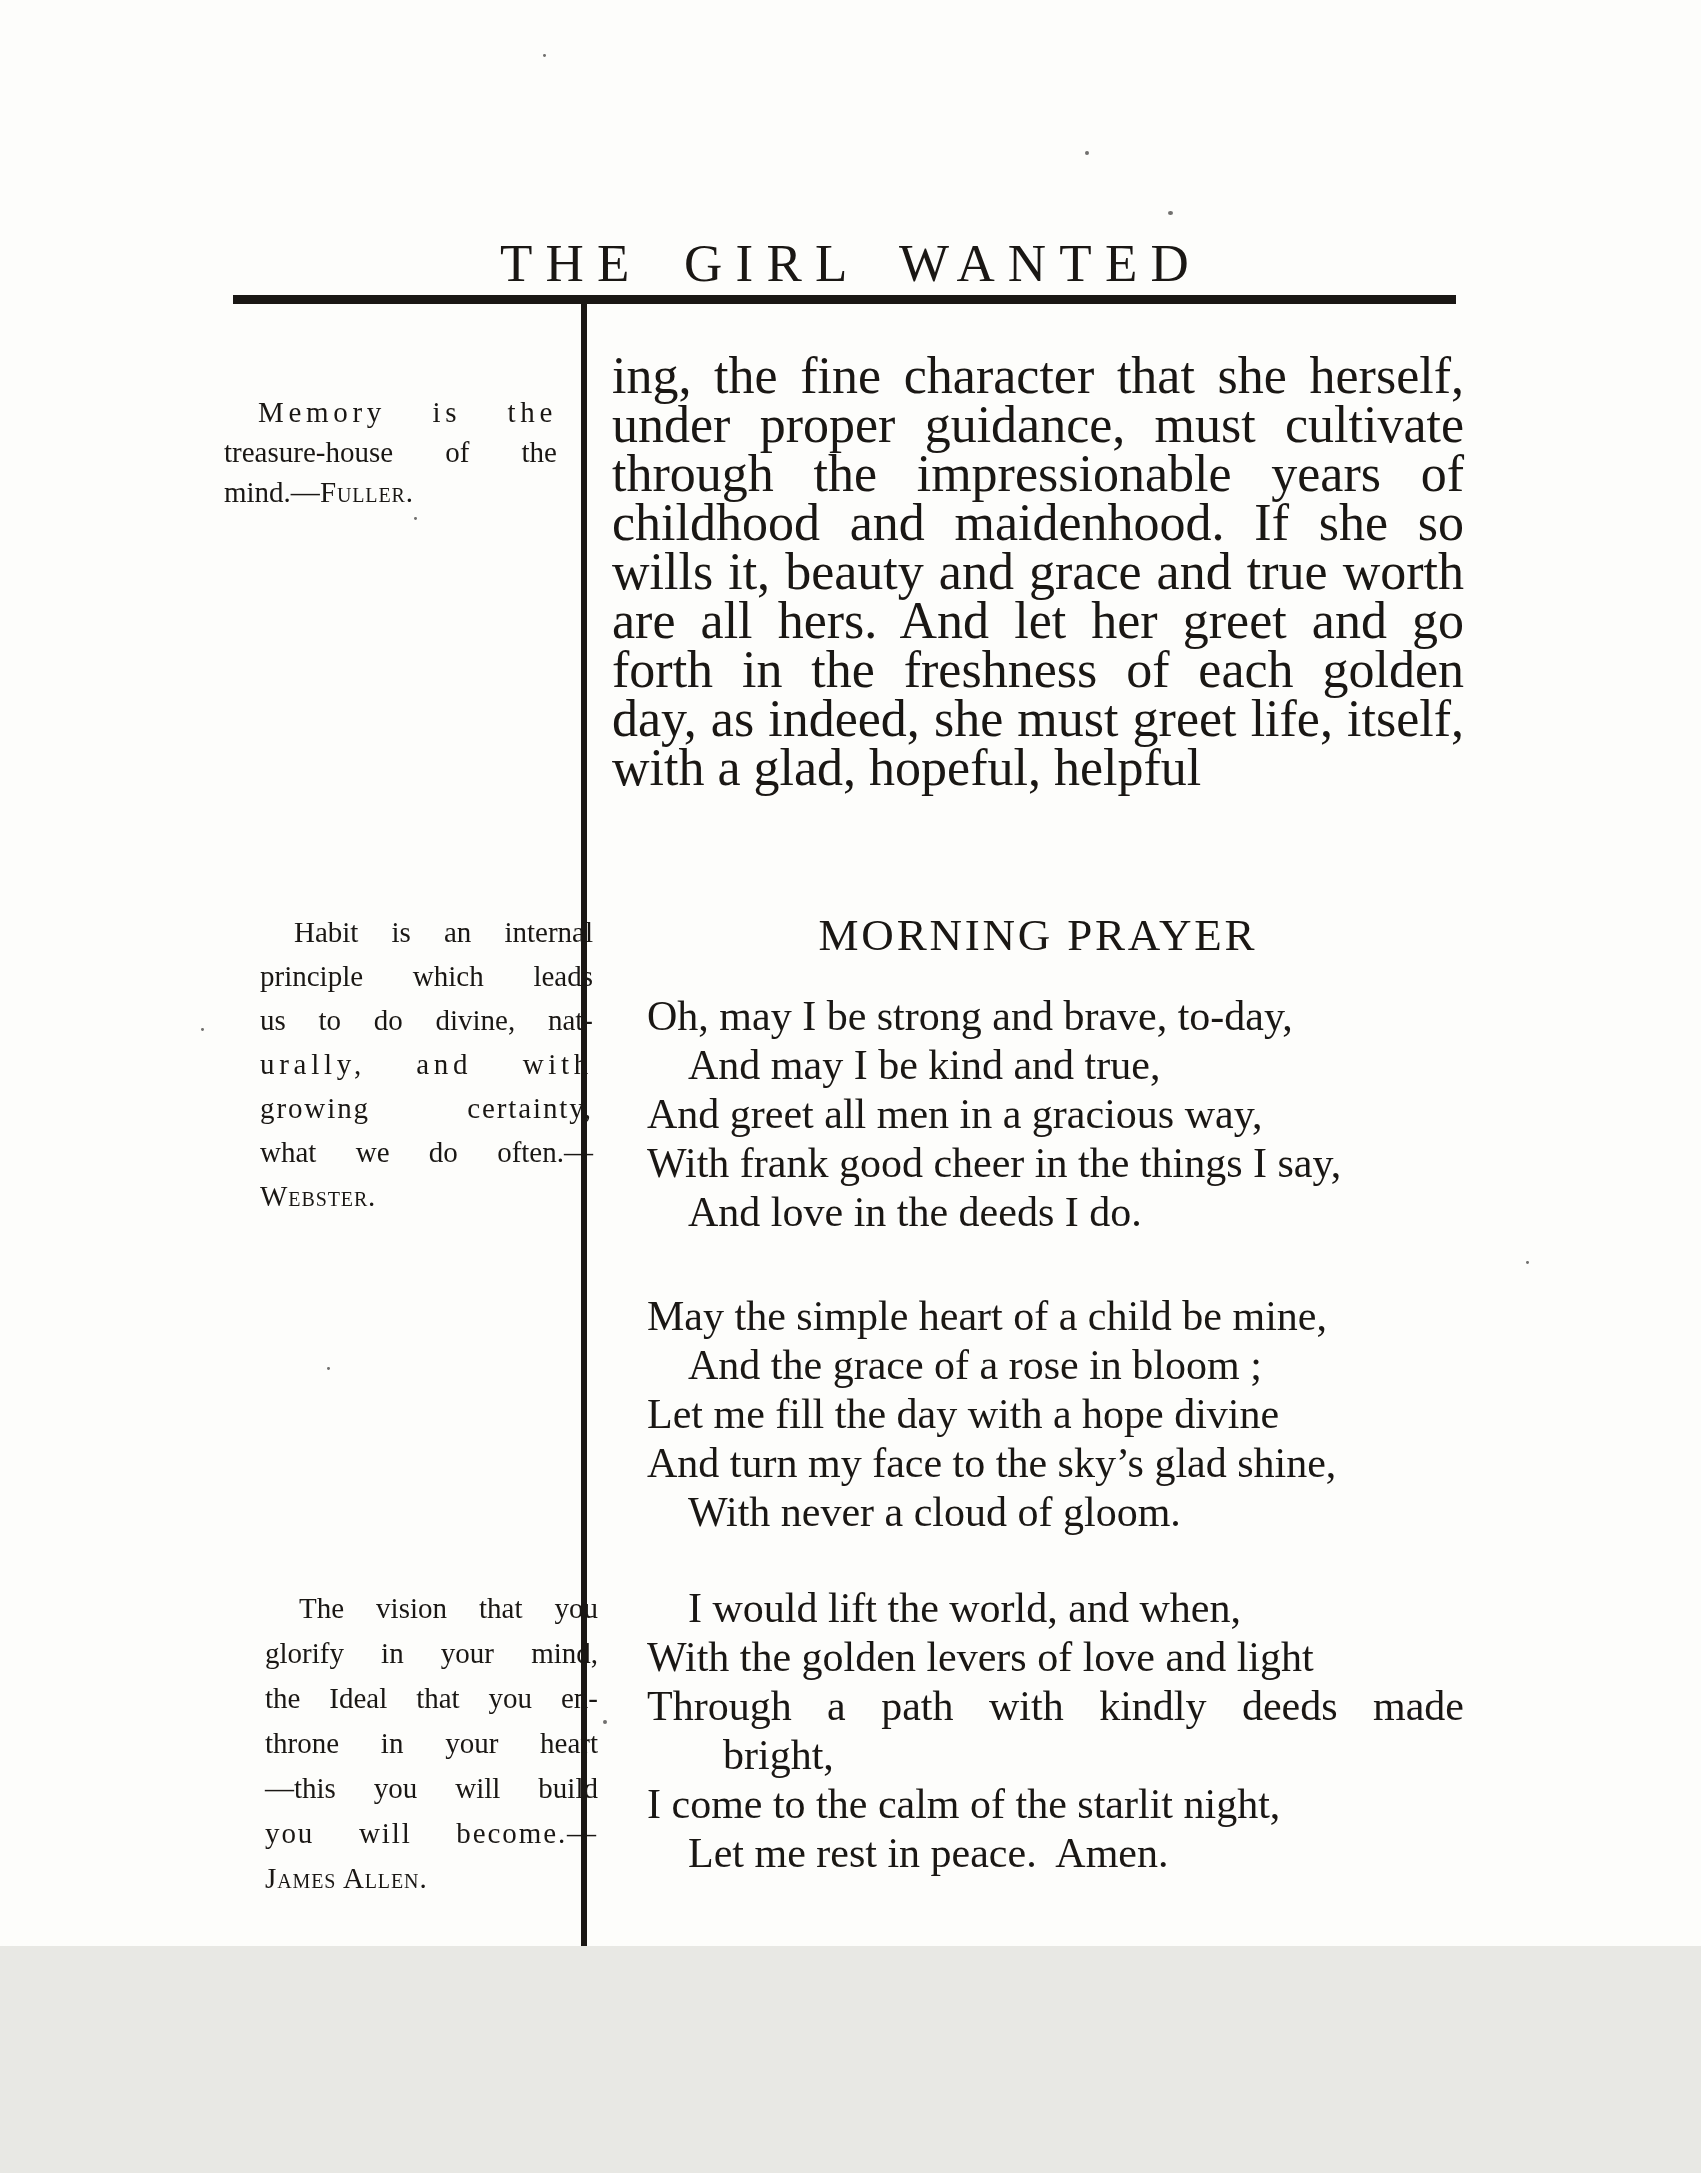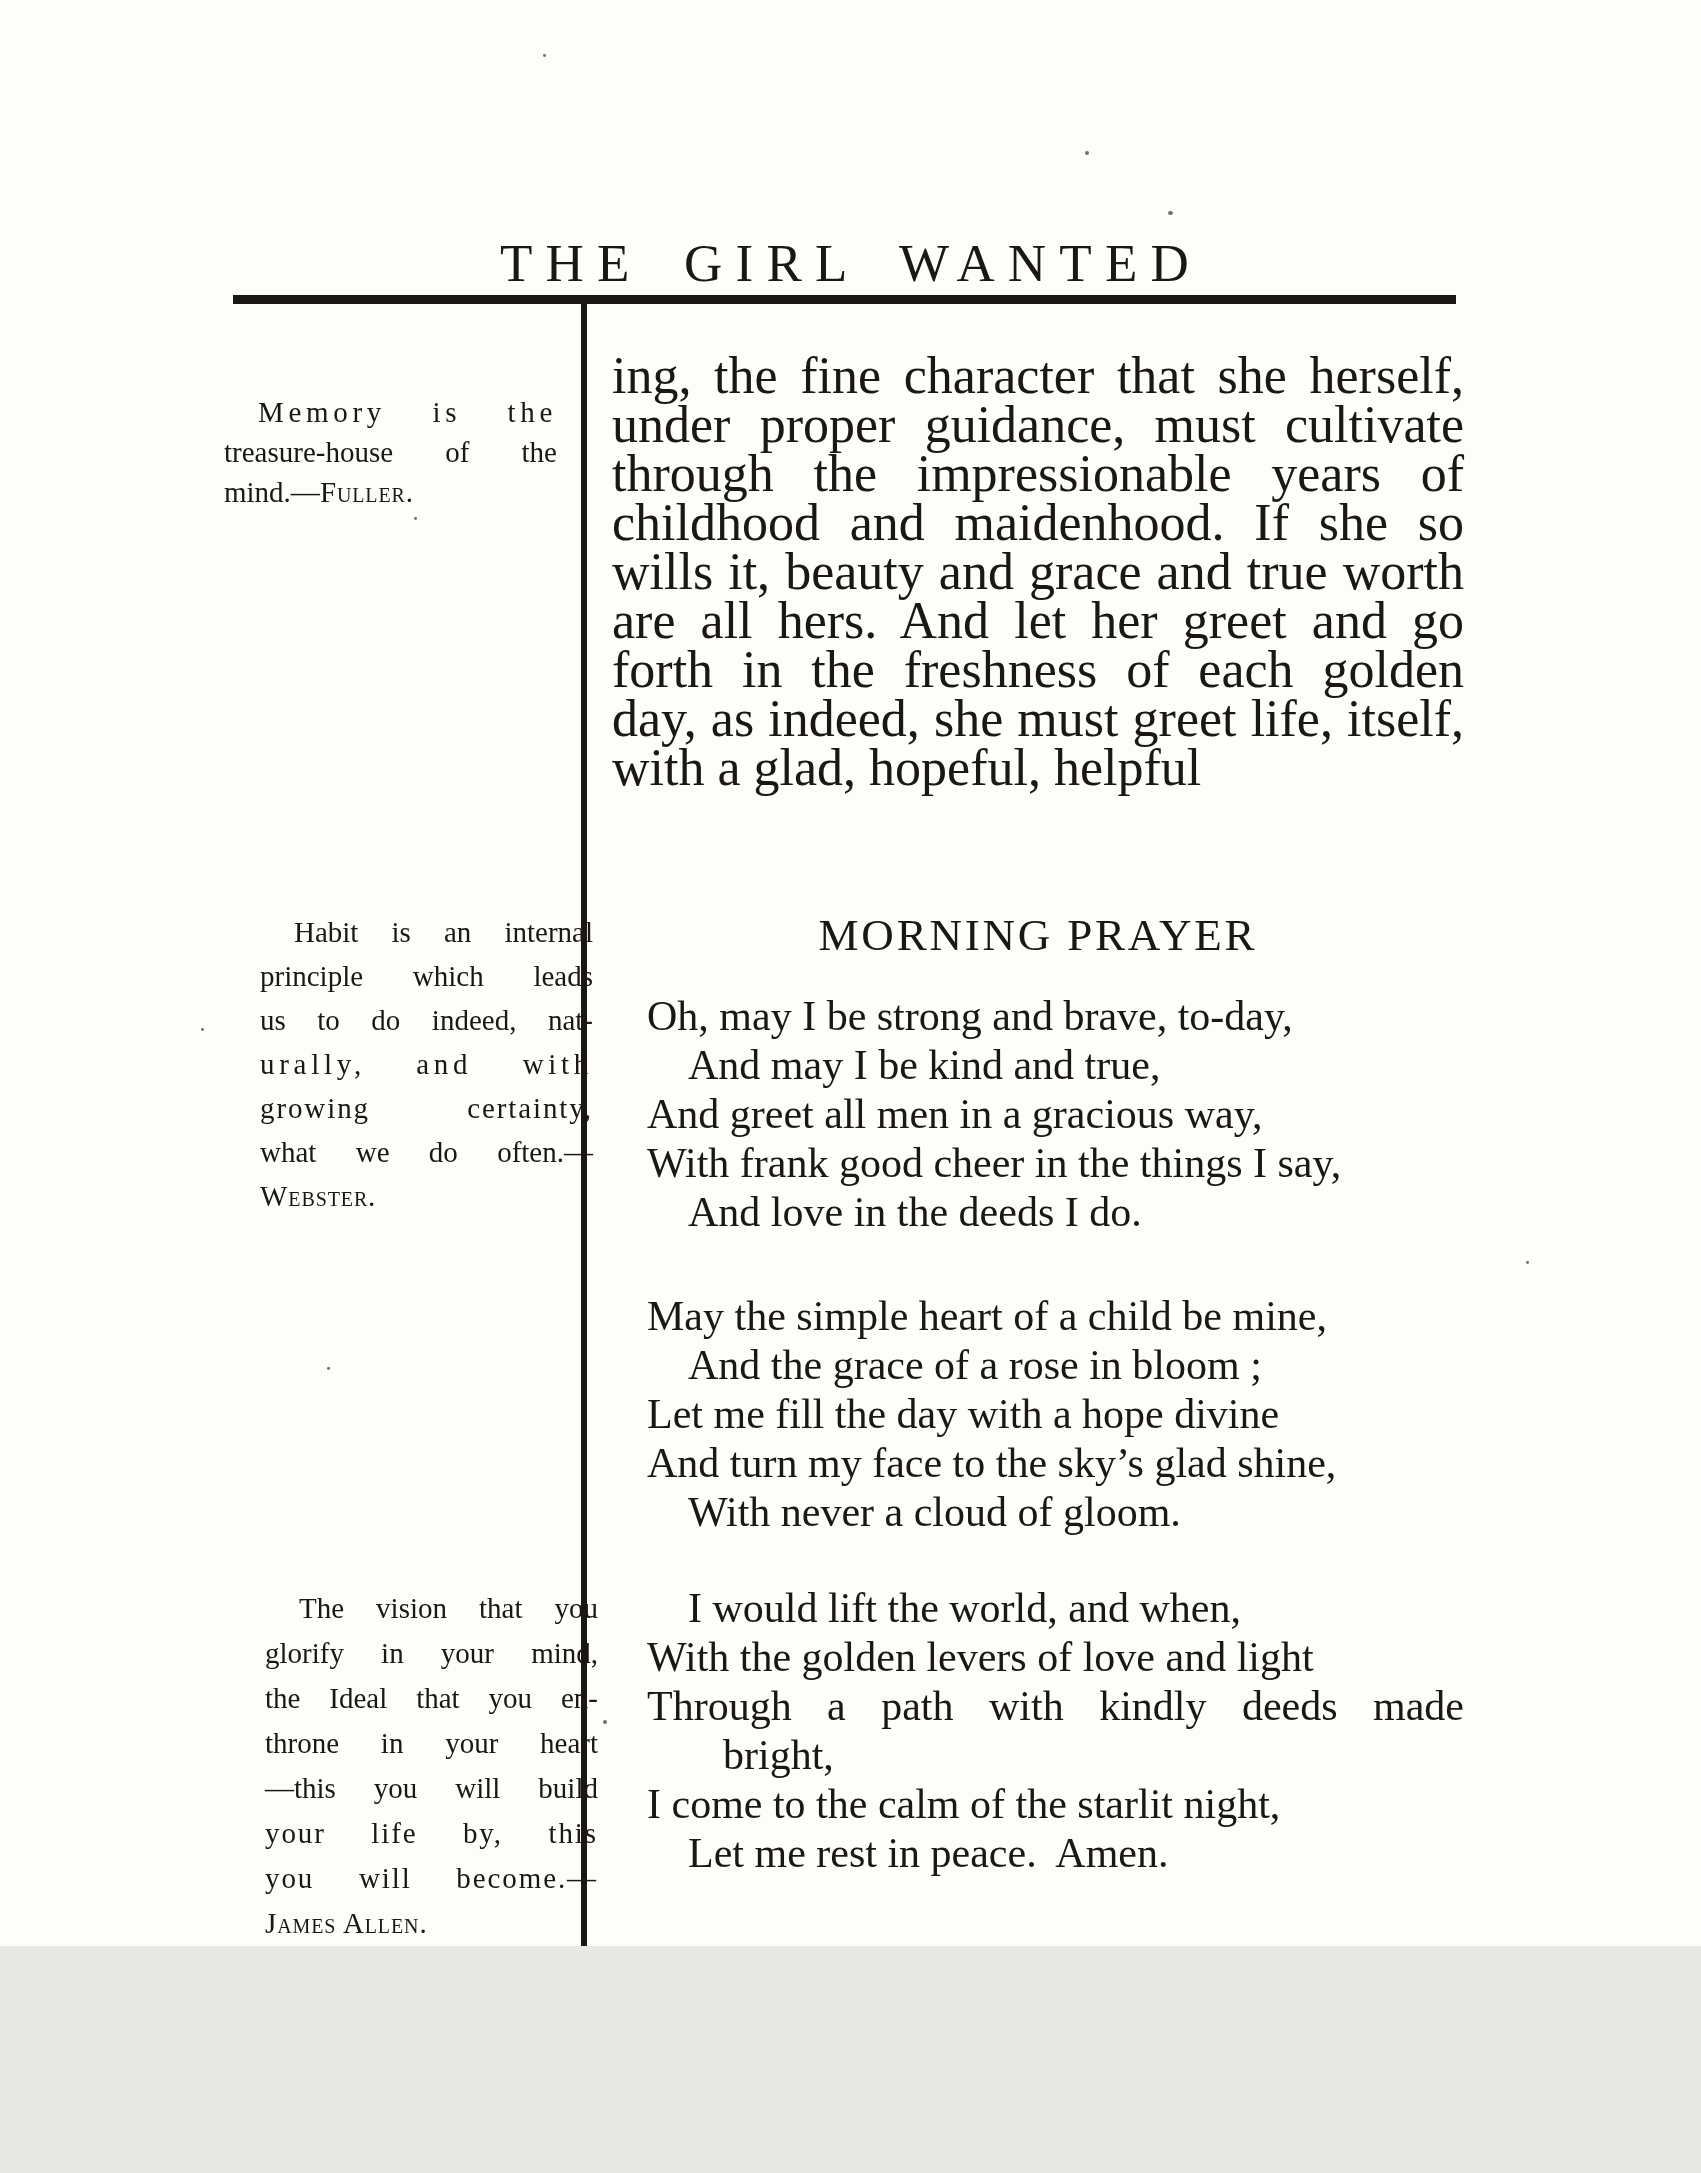--- a/index.html
+++ b/index.html
@@ -84,34 +84,33 @@
 
   <div class="margin-quote mq1">
     <div class="qline first track2">Memory is the</div>
     <div class="qline">treasure-house of the</div>
     <div class="qline attrib"><span>mind.—</span><span class="sc">Fuller.</span></div>
   </div>
 
   <div class="margin-quote mq2">
     <div class="qline first">Habit is an internal</div>
     <div class="qline">principle which leads</div>
-    <div class="qline">us to do indeed, nat-</div>
+    <div class="qline">us to do divine, nat-</div>
     <div class="qline track2">urally, and with</div>
     <div class="qline track1">growing certainty,</div>
     <div class="qline">what we do often.—</div>
     <div class="qline attrib"><span class="sc">Webster.</span></div>
   </div>
 
   <div class="margin-quote mq3">
     <div class="qline first">The vision that you</div>
     <div class="qline">glorify in your mind,</div>
     <div class="qline">the Ideal that you en-</div>
     <div class="qline">throne in your heart</div>
     <div class="qline">—this you will build</div>
-    <div class="qline track1">your life by, this</div>
     <div class="qline track1">you will become.—</div>
     <div class="qline attrib"><span class="sc">James Allen.</span></div>
   </div>
 
   <div class="body-paragraph">
     <div class="pline">ing, the fine character that she herself,</div>
     <div class="pline">under proper guidance, must cultivate</div>
     <div class="pline">through the impressionable years of</div>
     <div class="pline">childhood and maidenhood.  If she so</div>
     <div class="pline">wills it, beauty and grace and true worth</div>

